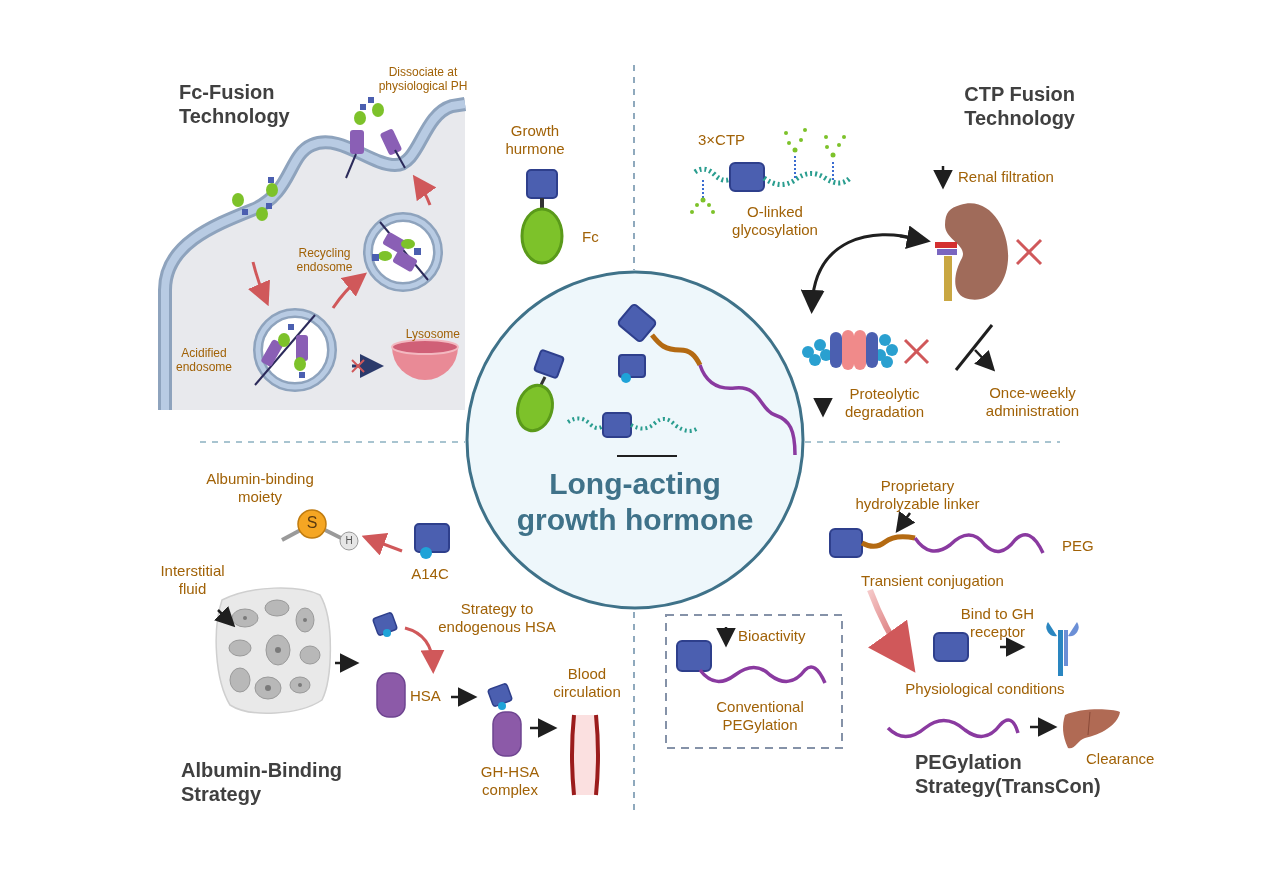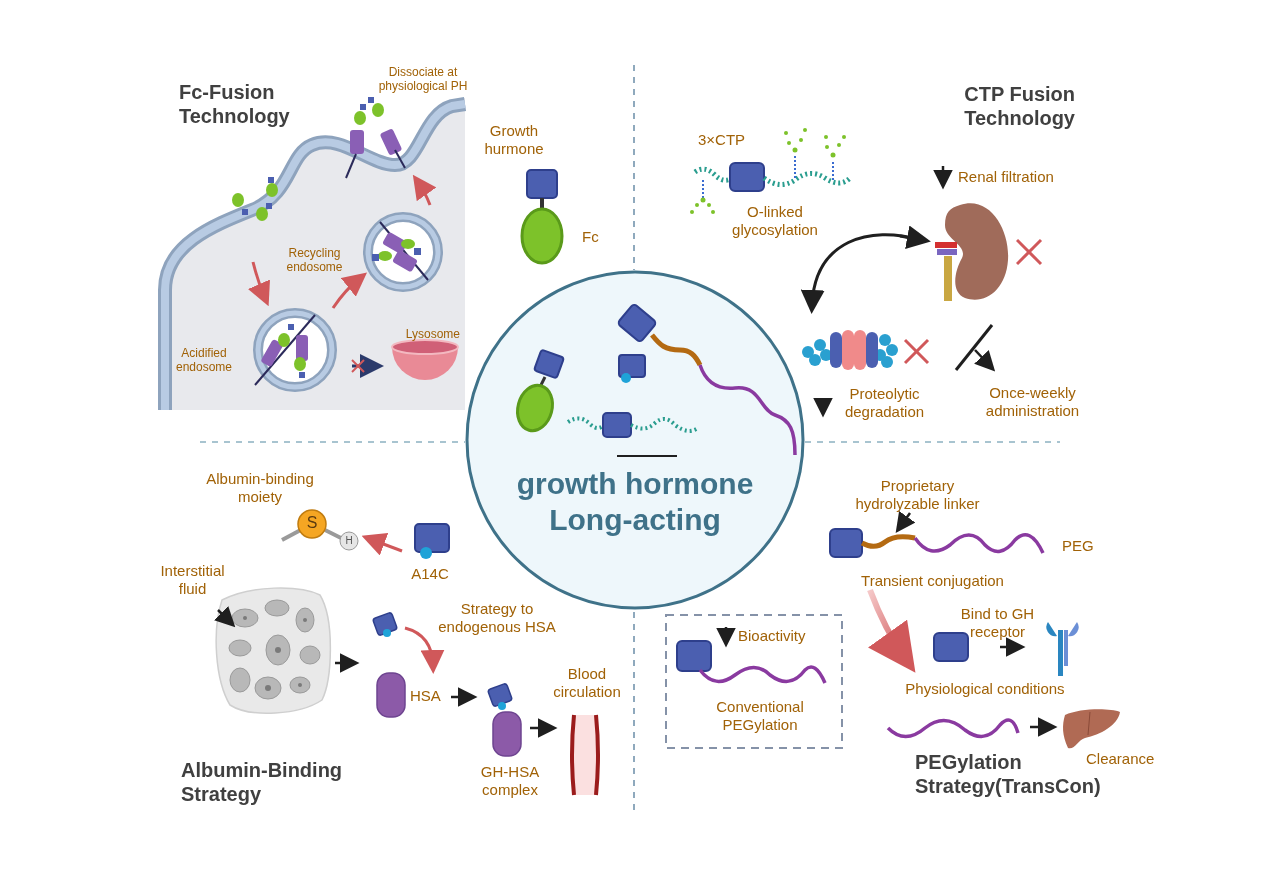--- a/index.html
+++ b/index.html
@@ -308,30 +308,30 @@
 </svg>
 
 <div class="title" style="left:179px;top:80px;">
   <div>Fc-Fusion</div>
   <div>Technology</div>
 </div>
 <div class="lbl small" style="left:368px;top:65px;width:110px;">
   <div>Dissociate at</div>
   <div>physiological PH</div>
 </div>
-<div class="lbl small" style="left:277px;top:246px;width:75px;">
+<div class="lbl small" style="left:287px;top:246px;width:75px;">
   <div>Recycling</div>
   <div>endosome</div>
 </div>
 <div class="lbl small" style="left:169px;top:346px;width:70px;">
   <div>Acidified</div>
   <div>endosome</div>
 </div>
 <div class="lbl small" style="left:390px;top:327px;width:70px;text-align:right;">Lysosome</div>
-<div class="lbl" style="left:474px;top:122px;width:80px;">
+<div class="lbl" style="left:495px;top:122px;width:80px;">
   <div>Growth</div>
   <div>hurmone</div>
 </div>
 <div class="lbl left" style="left:582px;top:228px;">Fc</div>
 
 <div class="title center" style="left:925px;top:82px;width:150px;text-align:right;">
   <div>CTP Fusion</div>
   <div>Technology</div>
 </div>
 <div class="lbl left" style="left:698px;top:131px;">3×CTP</div>
@@ -343,22 +343,22 @@
 <div class="lbl" style="left:832px;top:385px;width:105px;">
   <div>Proteolytic</div>
   <div>degradation</div>
 </div>
 <div class="lbl" style="left:975px;top:384px;width:115px;">
   <div>Once-weekly</div>
   <div>administration</div>
 </div>
 
 <div class="center-title">
+  <div>Long-acting</div>
   <div>growth hormone</div>
-  <div>Long-acting</div>
 </div>
 
 <div class="lbl" style="left:200px;top:470px;width:120px;">
   <div>Albumin-binding</div>
   <div>moiety</div>
 </div>
 <div class="lbl" style="left:302px;top:514px;width:20px;font-size:16px;color:#5a3a10;">S</div>
 <div class="lbl" style="left:340px;top:535px;width:18px;font-size:10px;line-height:12px;color:#555;">H</div>
 <div class="lbl" style="left:400px;top:565px;width:60px;">A14C</div>
 <div class="lbl" style="left:150px;top:562px;width:85px;">

